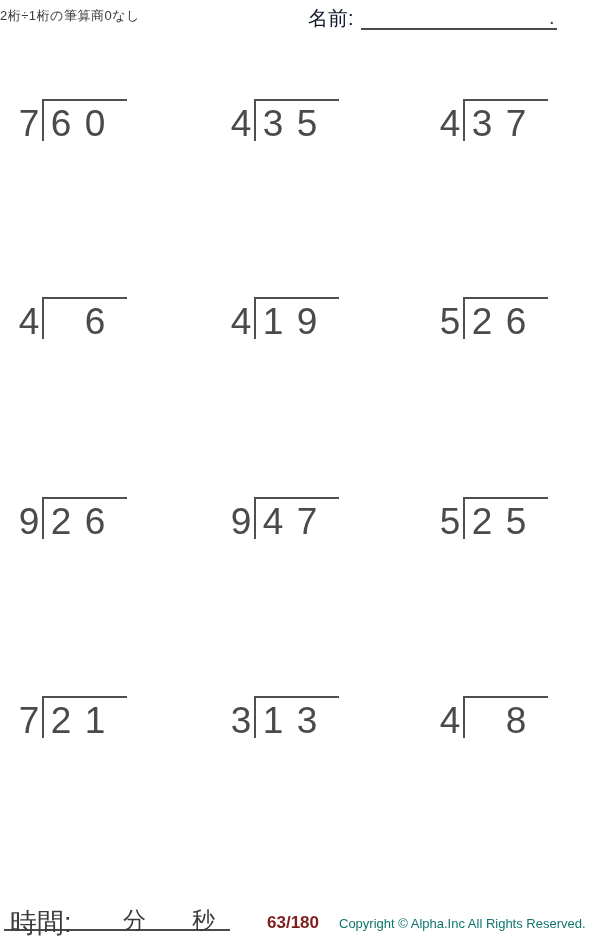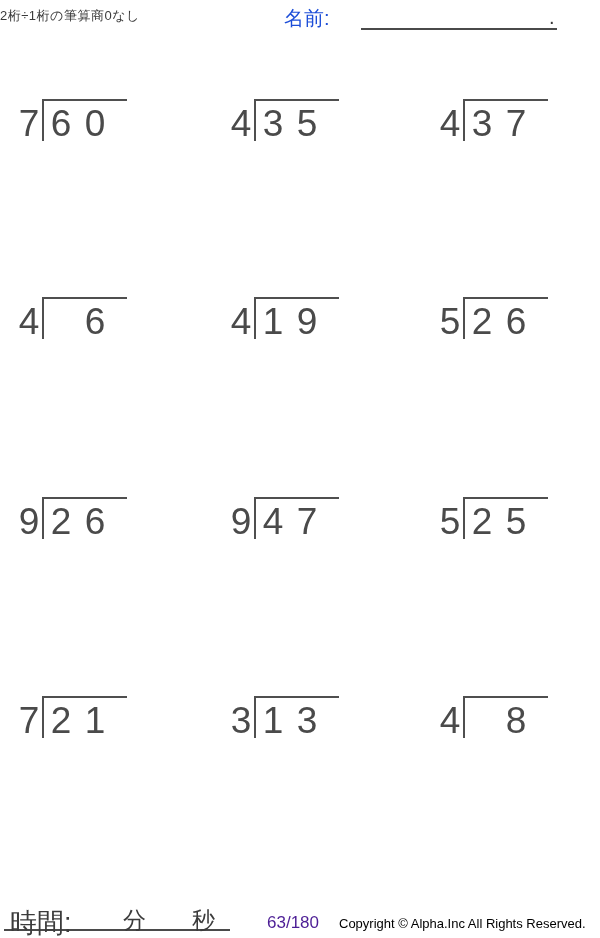--- a/index.html
+++ b/index.html
@@ -11,22 +11,22 @@
     color: #3d3d3d;
     overflow: hidden;
   }
 
   
   .worksheet-title {
     position: absolute; left: 0; top: 7px;
     font-size: 13px; color: #3a3a3a; letter-spacing: 0.5px;
   }
   .name-label {
-    position: absolute; left: 284px; top: 5px;
-    font-size: 20px; color: #1d4ed8;
+    position: absolute; left: 308px; top: 5px;
+    font-size: 20px; color: #0f172a;
   }
   .name-line {
     position: absolute; left: 361px; top: 3px;
     width: 196px; height: 27px;
     border-bottom: 2px solid #4a4a4a;
   }
   .name-period {
     position: absolute; left: 549px; top: 6px;
     font-size: 20px; color: #383838;
   }
@@ -63,25 +63,25 @@
   .minutes-label {
     position: absolute; left: 123px; top: 905px;
     font-size: 23px; color: #3b3b3b;
   }
   .seconds-label {
     position: absolute; left: 192px; top: 905px;
     font-size: 23px; color: #3b3b3b;
   }
   .page-number {
     position: absolute; left: 267px; top: 913px;
-    font-size: 17px; color: #4c1d95;
+    font-size: 17px; color: #7f1d1d; font-weight: bold;
   }
   .copyright-text {
     position: absolute; left: 339px; top: 916px;
-    font-size: 13px; color: #000000;
+    font-size: 13px; color: #0f766e;
   }
 </style>
 </head>
 <body>
 
 <div class="worksheet-title">2桁÷1桁の筆算商0なし</div>
 <div class="name-label">名前:</div>
 <div class="name-line"></div>
 <div class="name-period">.</div>
 

